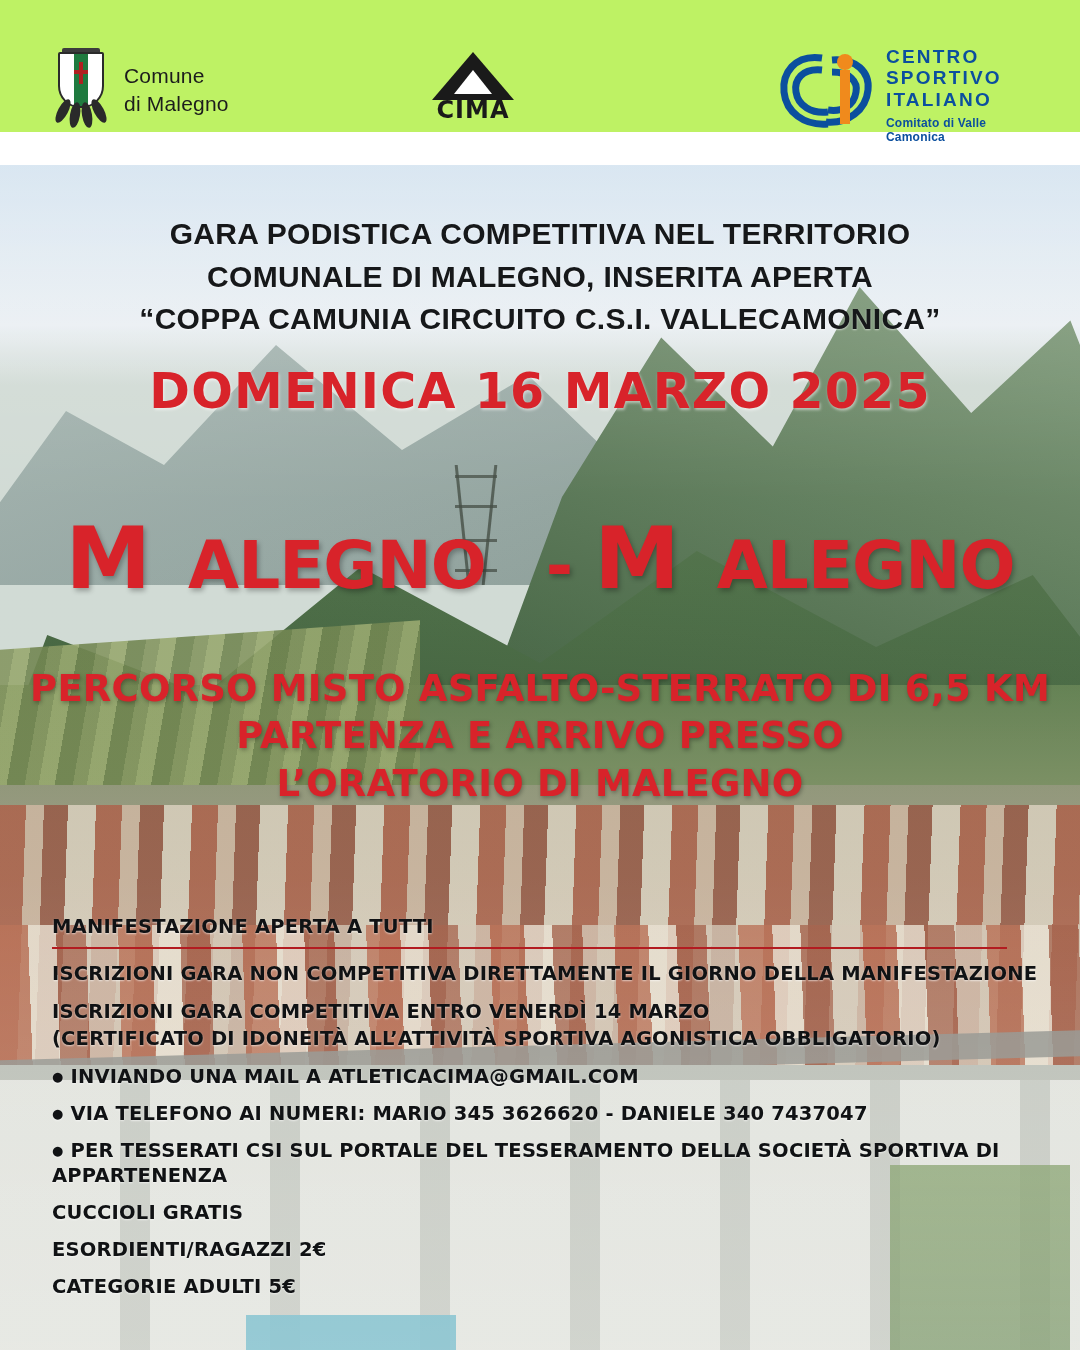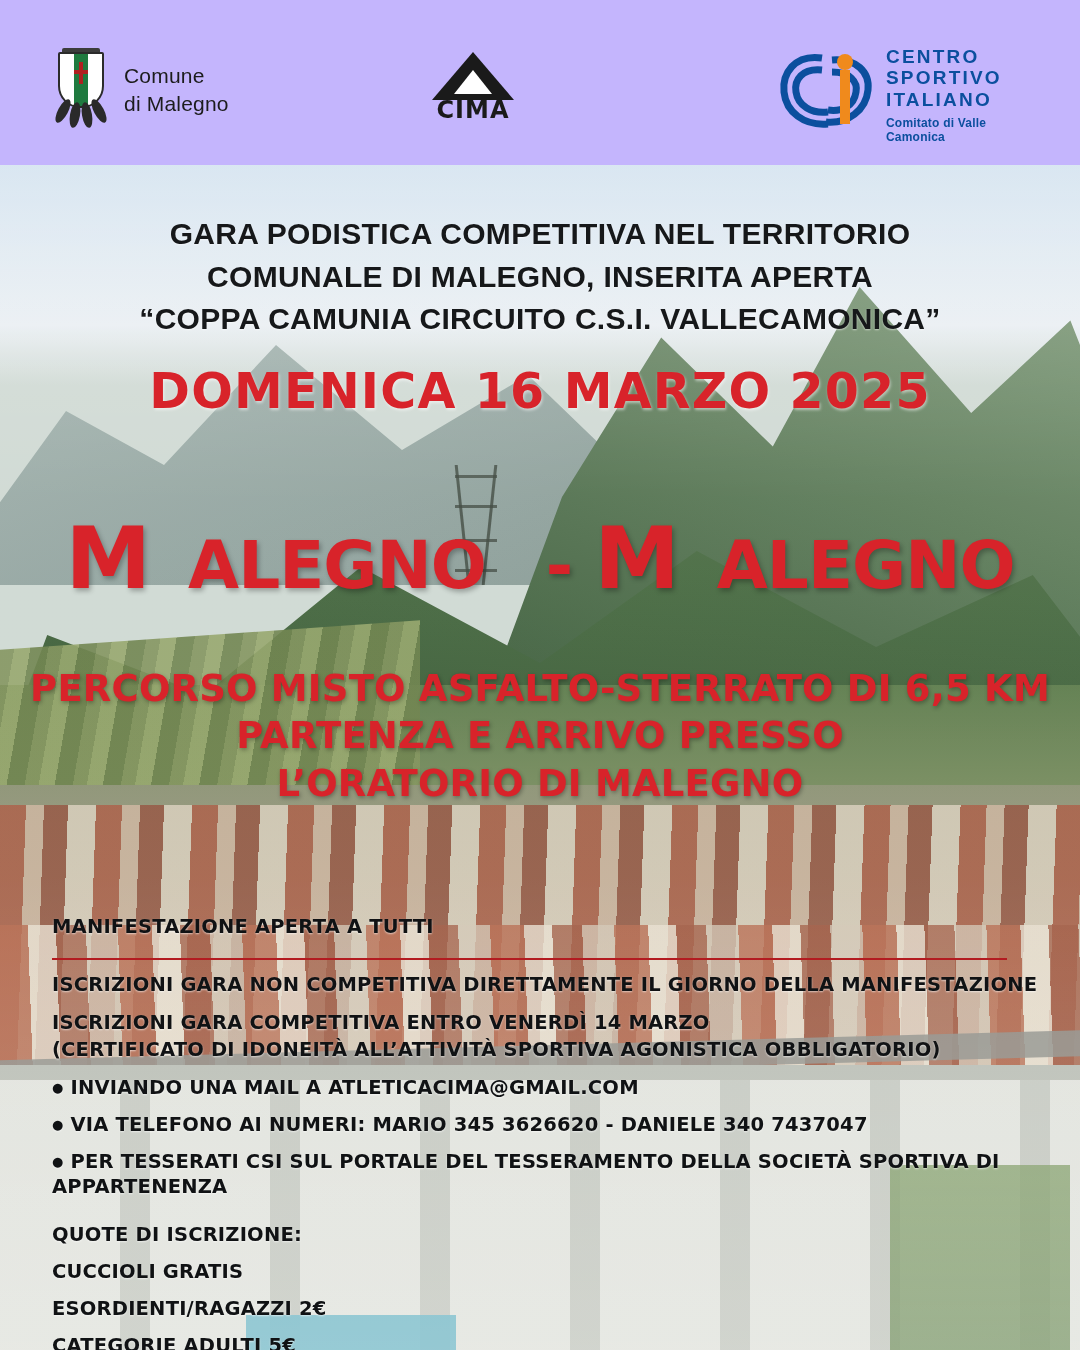--- a/index.html
+++ b/index.html
@@ -16,22 +16,22 @@
     width: 1080px;
     height: 1350px;
     background: #ffffff;
   }
 
   
   .header {
     position: absolute;
     top: 0; left: 0;
     width: 1080px;
-    height: 165px;
-    background: #c4b5fd;
+    height: 132px;
+    background: #bef264;
     display: flex;
     align-items: center;
     z-index: 10;
   }
 
   .logo-comune {
     position: absolute;
     left: 52px; top: 48px;
     display: flex;
     align-items: center;
@@ -363,21 +363,21 @@
     color: #101214;
     font-family: "DejaVu Sans", sans-serif;
     font-weight: bold;
     font-size: 19.5px;
     letter-spacing: 0.2px;
     text-shadow: 0 1px 2px rgba(255,255,255,.6);
   }
   .details .line { margin-bottom: 13px; line-height: 1.25; }
   .details .line.tight { margin-bottom: 3px; }
   .open-to-all {
-    padding-bottom: 19px;
+    padding-bottom: 8px;
     border-bottom: 2px solid #b31b20;
     display: block;
     width: 955px;
   }
   .fees-title { margin-top: 24px; margin-bottom: 14px; }
   .fee { margin-bottom: 14px; }
   .bullet:before {
     content: "\25CF";
     font-size: 13px;
     margin-right: 7px;
@@ -483,21 +483,20 @@
       <div class="line">
         <span class="open-to-all">MANIFESTAZIONE APERTA A TUTTI</span>
       </div>
       <div class="line">ISCRIZIONI GARA NON COMPETITIVA DIRETTAMENTE IL GIORNO DELLA MANIFESTAZIONE</div>
       <div class="line tight">ISCRIZIONI GARA COMPETITIVA ENTRO VENERDÌ 14 MARZO</div>
       <div class="line">(CERTIFICATO DI IDONEITÀ ALL’ATTIVITÀ SPORTIVA AGONISTICA OBBLIGATORIO)</div>
       <div class="line bullet">INVIANDO UNA MAIL A ATLETICACIMA@GMAIL.COM</div>
       <div class="line bullet">VIA TELEFONO AI NUMERI: MARIO 345 3626620 - DANIELE 340 7437047</div>
       <div class="line bullet">PER TESSERATI CSI SUL PORTALE DEL TESSERAMENTO DELLA SOCIETÀ SPORTIVA DI APPARTENENZA</div>
 
-      <div class="fees-title">QUOTE DI ISCRIZIONE:</div>
       <div class="fee">CUCCIOLI GRATIS</div>
       <div class="fee">ESORDIENTI/RAGAZZI 2€</div>
       <div class="fee">CATEGORIE ADULTI 5€</div>
 
     </div>
 
   </div>
 </div>
 
 </body></html>

